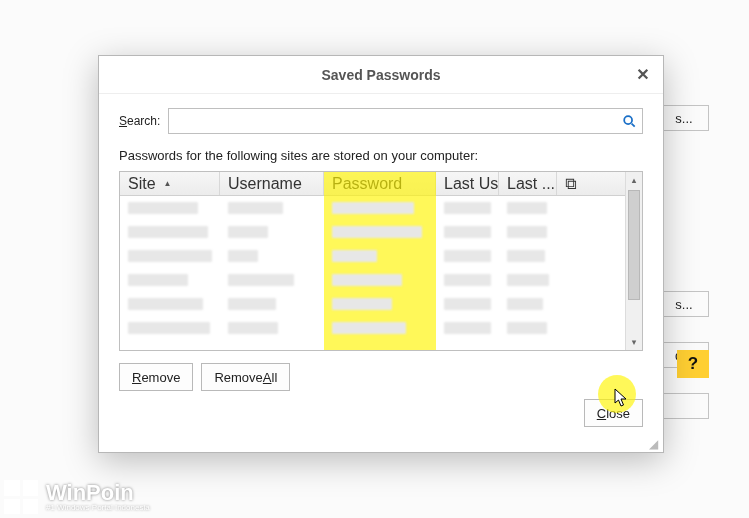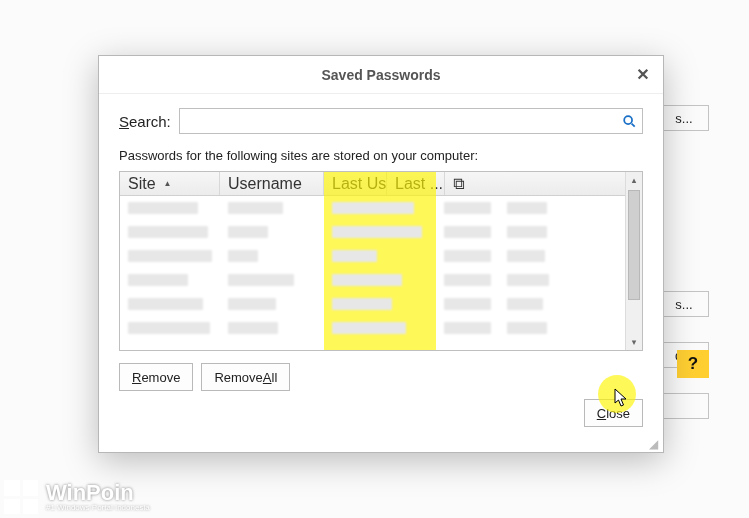--- a/index.html
+++ b/index.html
@@ -104,21 +104,21 @@
     flex: 1;
     display: flex;
     flex-direction: column;
   }
   .search-row {
     display: flex;
     align-items: center;
     gap: 8px;
     margin-bottom: 10px;
   }
-  .search-label { font-size: 15px; color: #222; }
+  .search-label { font-size: 12px; color: #222; }
   .search-label u { text-decoration: underline; }
   .search-input-wrap {
     flex: 1;
     height: 26px;
     border: 1px solid #bfbfbf;
     display: flex;
     align-items: center;
     padding: 0 6px;
     background: #fff;
   }
@@ -339,20 +339,21 @@
         </svg>
       </div>
     </div>
     <div class="desc">Passwords for the following sites are stored on your computer:</div>
 
     <div class="table-wrap">
       <div class="table-area">
         <div class="thead">
           <div class="th col-site sorted">Site</div>
           <div class="th col-user">Username</div>
+          <div class="th col-pass">Password</div>
           <div class="th col-last">Last Used</div>
           <div class="th col-lastc">Last ...</div>
           <div class="th col-picker">⧉</div>
         </div>
         <div class="hl-head"></div>
         <div class="tbody">
           <div class="hl-col"></div>
 
           <div class="trow">
             <div class="td col-site">

